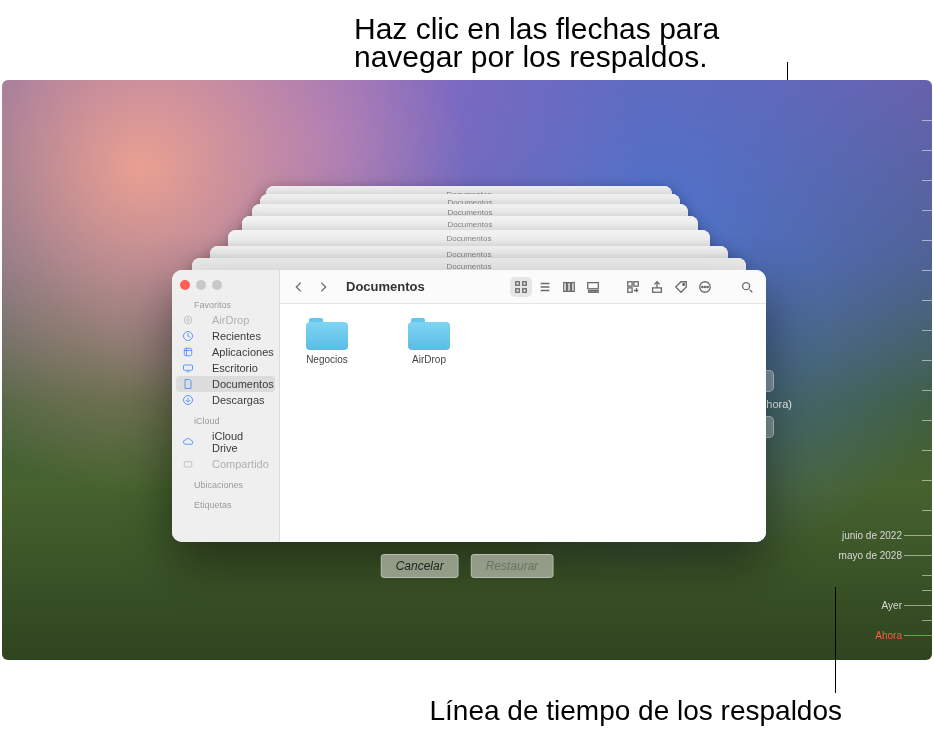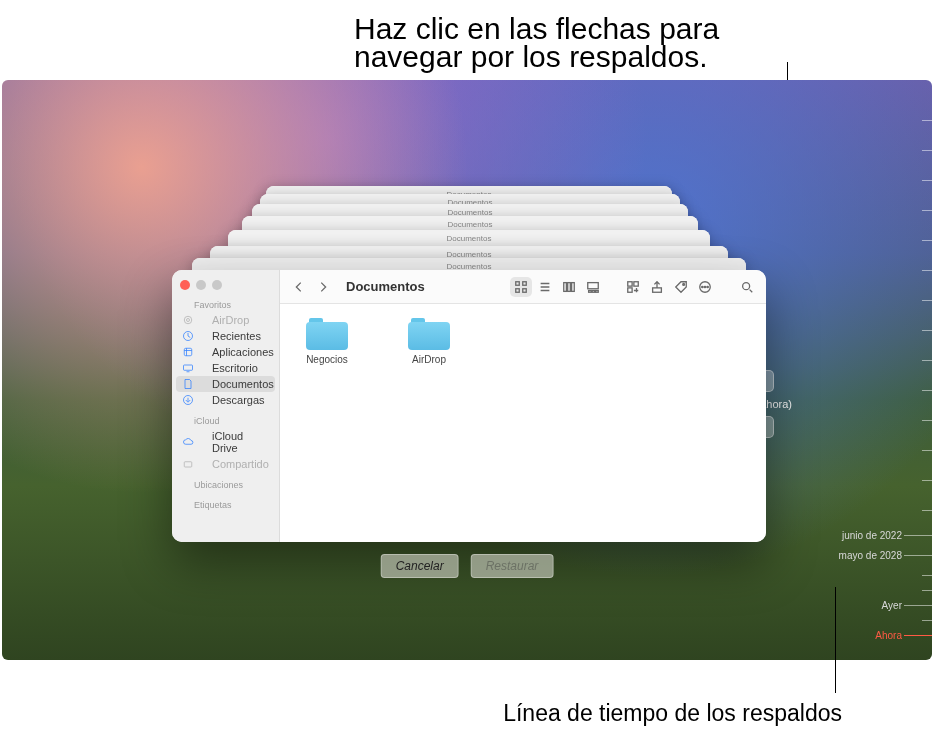--- a/index.html
+++ b/index.html
@@ -28,21 +28,21 @@
     top: 62px;
     right: 146px;
     width: 1px;
     height: 320px;
     background: #000;
   }
   .callout-bottom {
     position: absolute;
     bottom: 10px;
     right: 92px;
-    font-size: 23px;
+    font-size: 28px;
     color: #000;
     width: 520px;
     text-align: right;
   }
   .callout-bottom-line {
     position: absolute;
     bottom: 44px;
     right: 98px;
     width: 1px;
     height: 106px;

